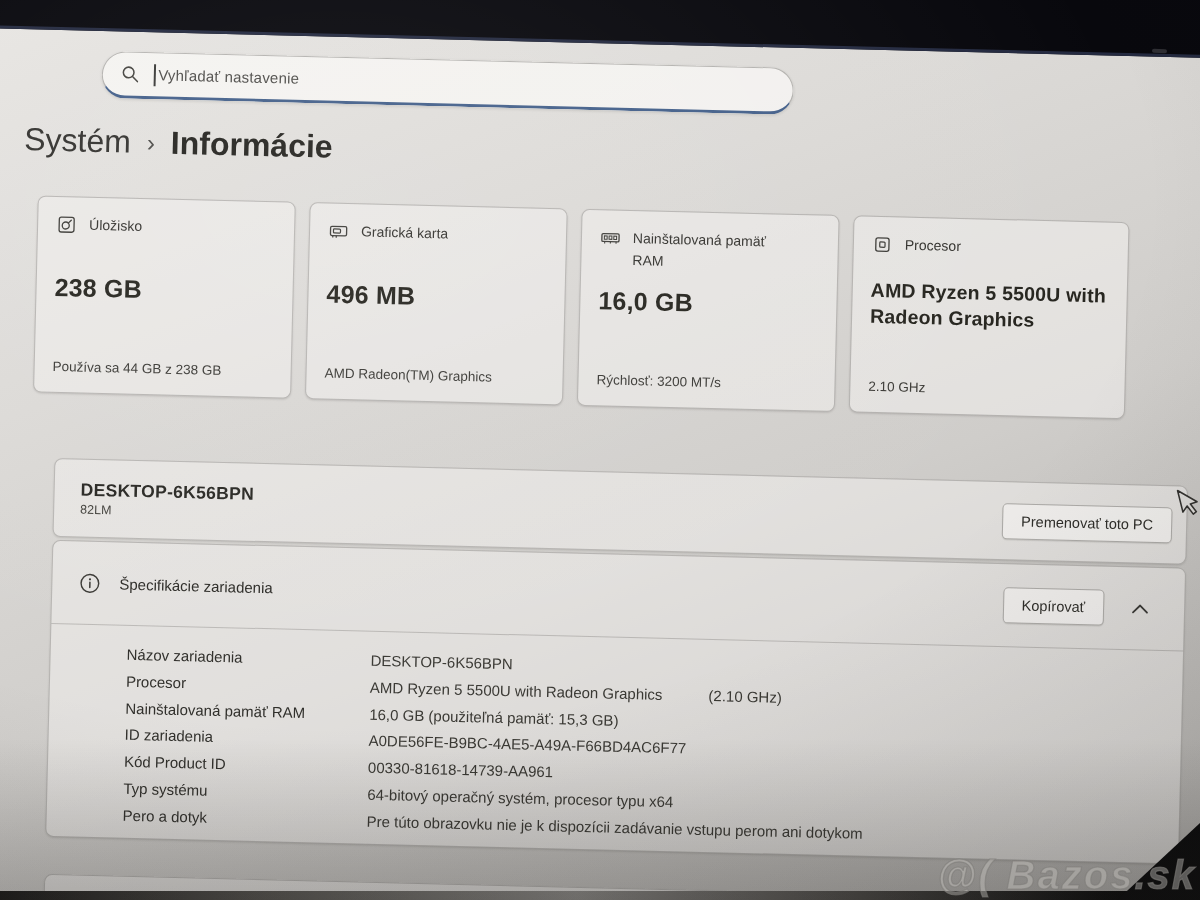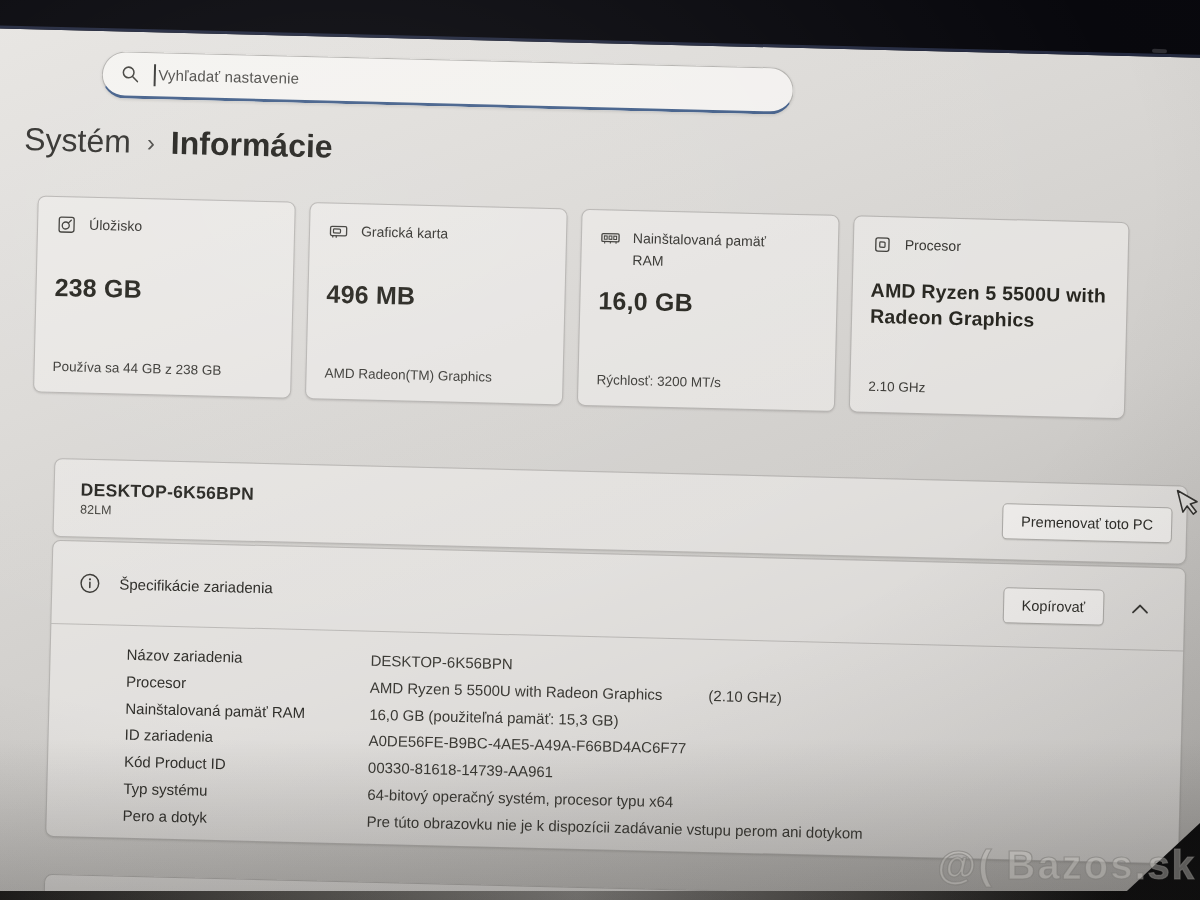--- a/index.html
+++ b/index.html
@@ -71,23 +71,23 @@
     background:linear-gradient(90deg,#1c1b1a 0%,#55534f 22%,#8a8885 48%,#4a4845 72%,#0c0c0c 92%,#000 100%);}
   .bezel-corner{position:absolute;left:1112px;top:818px;width:88px;height:82px;
     background:#0a0a0b;clip-path:polygon(100% 6%,100% 100%,6% 100%);}
   .minimize{position:absolute;left:1152px;top:49px;width:15px;height:4px;border-radius:2px;
     background:#2e2e33;transform:rotate(1.4deg);cursor:pointer;}
   .cursor{position:absolute;left:1177px;top:487px;transform:rotate(-14deg);}
   .vignette{position:absolute;inset:0;pointer-events:none;
     background:
       radial-gradient(150% 130% at 28% 22%, rgba(255,255,255,0.08) 0%, rgba(0,0,0,0) 45%, rgba(30,28,26,0.12) 75%, rgba(22,20,19,0.28) 100%),
       linear-gradient(to bottom, rgba(0,0,0,0) 82%, rgba(28,26,24,0.2) 100%);}
-  .watermark{position:absolute;right:4px;bottom:12px;font-size:40px;font-weight:700;
+  .watermark{position:absolute;right:4px;bottom:2px;font-size:40px;font-weight:700;
     letter-spacing:2px;color:rgba(199,197,194,0.42);
-    -webkit-text-stroke:1.2px rgba(125,123,120,0.6);pointer-events:none;}
+    -webkit-text-stroke:1.2px rgba(125,123,120,0.6);pointer-events:none;font-style:italic;}
   svg{display:block;}
 </style>
 </head>
 <body>
 
 <div class="photo">
   <div class="screen">
 
     <div class="searchbox">
       <svg width="19" height="19" viewBox="0 0 20 20">

